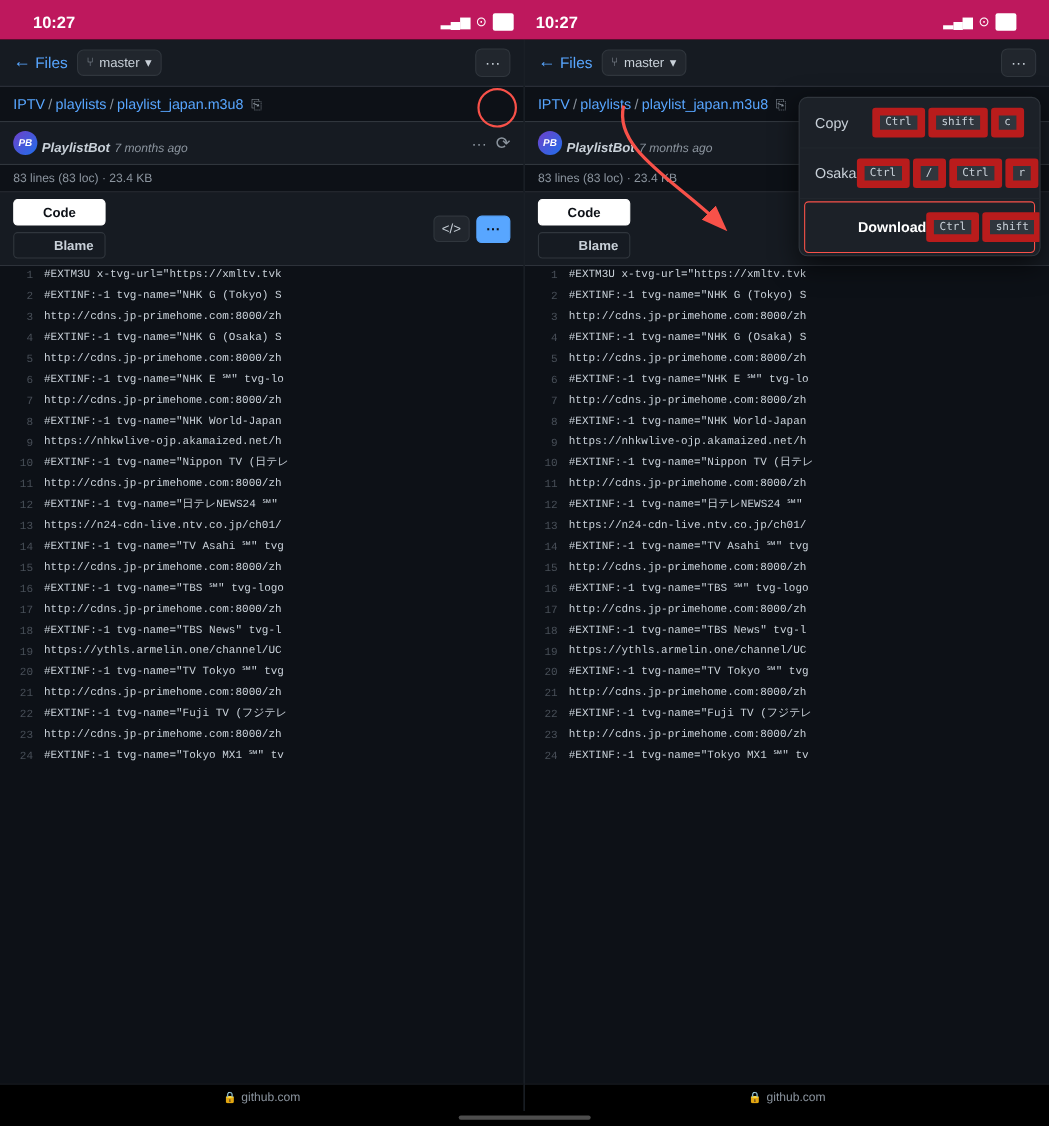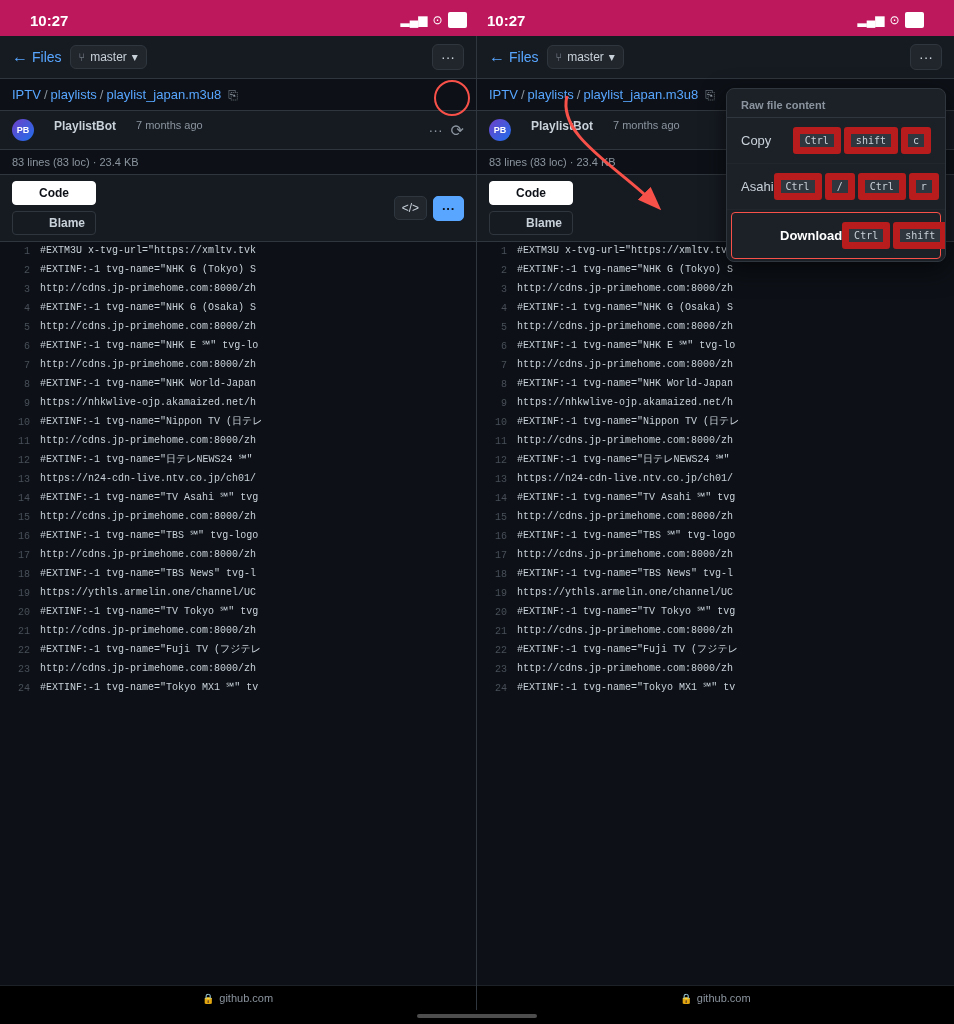--- a/index.html
+++ b/index.html
@@ -148,22 +148,23 @@
       display: flex;
       align-items: center;
       justify-content: space-between;
       padding: 8px 12px;
       background: #161b22;
       border-top: 1px solid #30363d;
       border-bottom: 1px solid #30363d;
     }
     .commit-left {
       display: flex;
-      align-items: flex-start;
-      gap: 20px;
+      align-items: flex-end;
+      gap: 4px;
+      font-style: italic;
     }
     .avatar {
       width: 22px;
       height: 22px;
       border-radius: 50%;
       background: linear-gradient(135deg, #6e40c9 0%, #1f6feb 100%);
       display: flex;
       align-items: center;
       justify-content: center;
       color: #fff;
@@ -633,31 +634,30 @@
         <button class="tab-btn active">Code</button>
         <button class="tab-btn inactive">Blame</button>
       </div>
       <div class="toolbar-right">
         <button class="icon-btn">&lt;/&gt;</button>
         <button class="more-btn-circle">···</button>
       </div>
     </div>
 
     <div class="dropdown-menu">
-      <div class="dropdown-header">Raw file content</div>
       <div class="dropdown-item">
         <span>Copy</span>
         <div class="kbd-group">
           <span class="kbd">Ctrl</span>
           <span class="kbd">shift</span>
           <span class="kbd">c</span>
         </div>
       </div>
       <div class="dropdown-item">
-        <span>Asahi</span>
+        <span>Osaka</span>
         <div class="kbd-group">
           <span class="kbd">Ctrl</span>
           <span class="kbd">/</span>
           <span class="kbd">Ctrl</span>
           <span class="kbd">r</span>
         </div>
       </div>
       <div class="dropdown-item download-item">
         <span style="color:#fff;font-weight:600;">Download</span>
         <div class="kbd-group">

